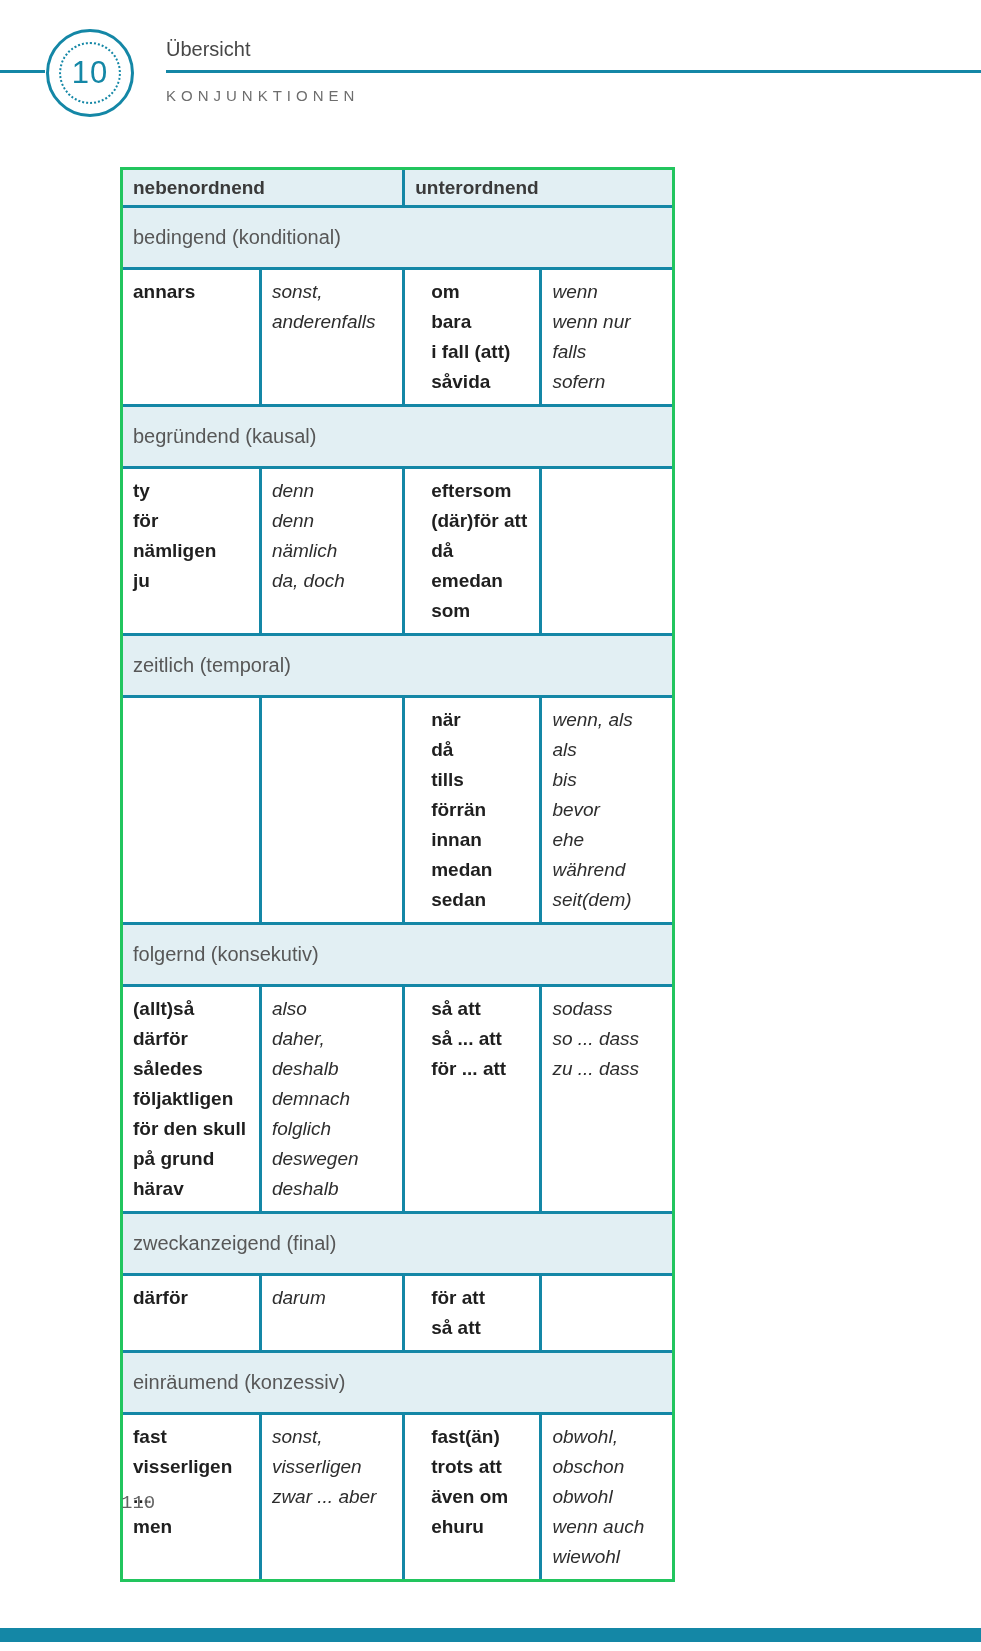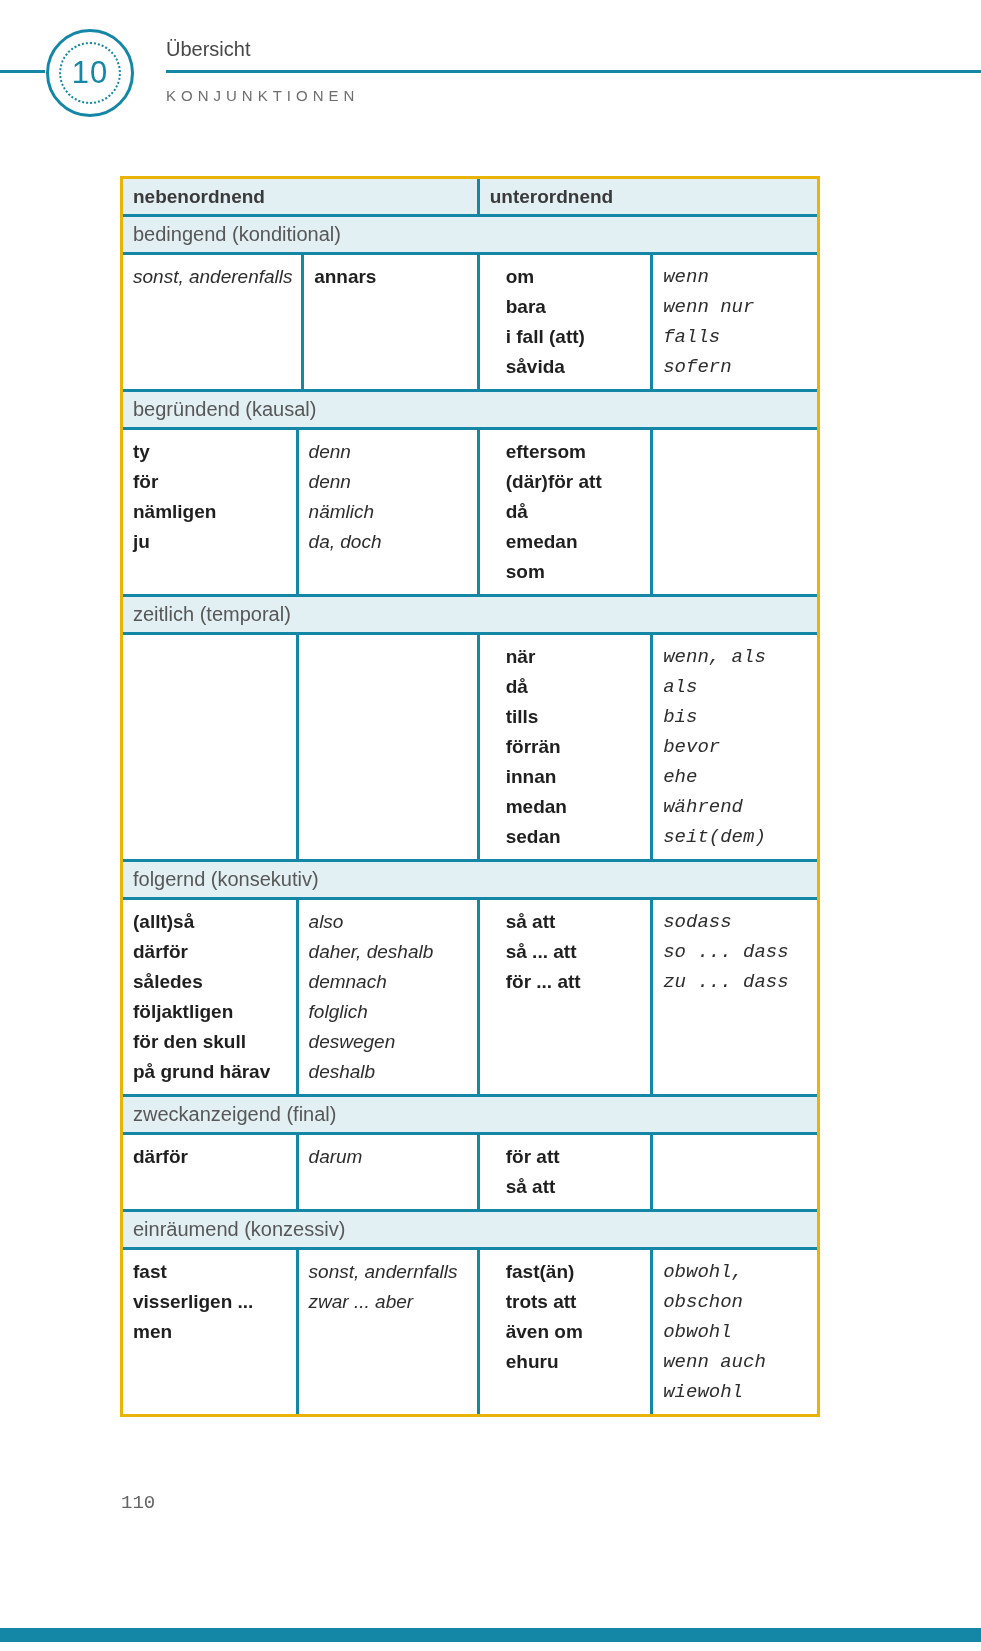--- a/index.html
+++ b/index.html
@@ -38,48 +38,48 @@
   .rule-right {
     position:absolute; left:166px; right:0; top:70px;
     height:3px; background:#1487a6;
   }
   .section-title {
     position:absolute; left:166px; top:87px;
     font-size:15px; font-weight:400; letter-spacing:5px; color:#6d6d6d;
   }
   
   .conj-table {
-    position:absolute; left:120px; top:176px; width:700px;
-    border:3px solid #eab308; box-sizing:border-box;
+    position:absolute; left:120px; top:167px; width:555px;
+    border:3px solid #22c55e; box-sizing:border-box;
     background:#fff;
   }
   .thead { display:flex; background:#e2eff3; border-bottom:3px solid #1487a6; }
   .th {
     box-sizing:border-box;
     padding:7px 10px 6px 10px;
     font-size:19px; font-weight:700; color:#3a3a3a;
   }
   .th.c-left  { width:51.4%; border-right:3px solid #1487a6; }
   .th.c-right { flex:1; }
   .section-strip {
     background:#e2eff3; border-bottom:3px solid #1487a6;
-    padding:6px 10px; font-size:20px; color:#575757;
+    padding:18px 10px; font-size:20px; color:#575757;
   }
   .trow { display:flex; border-bottom:3px solid #1487a6; }
   .trow.last { border-bottom:none; }
   .cell {
     box-sizing:border-box;
     padding:7px 8px 7px 10px;
     font-size:19px; line-height:30px;
     white-space:pre-line;
   }
   .cell.w1 { width:25.3%; border-right:3px solid #1487a6; }
   .cell.w2 { width:26.1%; border-right:3px solid #1487a6; }
   .cell.w3 { width:25.0%; border-right:3px solid #1487a6;padding-left:26px; }
-  .cell.w4 { flex:1;font-family:Liberation Mono, monospace; }
+  .cell.w4 { flex:1; }
   .cell.sv { font-weight:700; color:#1f1f1f; }
   .cell.de { font-style:italic; color:#2d2d2d; }
   
   .page-number {
     position:absolute; left:121px; top:1492px;
     font-size:19px; color:#646464;font-family:Liberation Mono, monospace;
   }
   .bottom-rule {
     position:absolute; left:0; top:1628px;
     width:100%; height:14px; background:#1487a6;
@@ -102,22 +102,22 @@
 
   <div class="conj-table">
 
     <div class="thead">
       <div class="th c-left">nebenordnend</div>
       <div class="th c-right">unterordnend</div>
     </div>
 
     <div class="section-strip">bedingend (konditional)</div>
     <div class="trow">
+      <div class="cell w1 sv">annars</div>
       <div class="cell w2 de">sonst, anderenfalls</div>
-      <div class="cell w1 sv">annars</div>
       <div class="cell w3 sv">om
 bara
 i fall (att)
 såvida</div>
       <div class="cell w4 de">wenn
 wenn nur
 falls
 sofern</div>
     </div>
 
@@ -186,21 +186,21 @@
       <div class="cell w2 de">darum</div>
       <div class="cell w3 sv">för att
 så att</div>
     </div>
 
     <div class="section-strip">einräumend (konzessiv)</div>
     <div class="trow last">
       <div class="cell w1 sv">fast
 visserligen ...
 men</div>
-      <div class="cell w2 de">sonst, andernfalls
+      <div class="cell w2 de">sonst, visserligen
 zwar ... aber</div>
       <div class="cell w3 sv">fast(än)
 trots att
 även om
 ehuru</div>
       <div class="cell w4 de">obwohl, obschon
 obwohl
 wenn auch
 wiewohl</div>
     </div>

